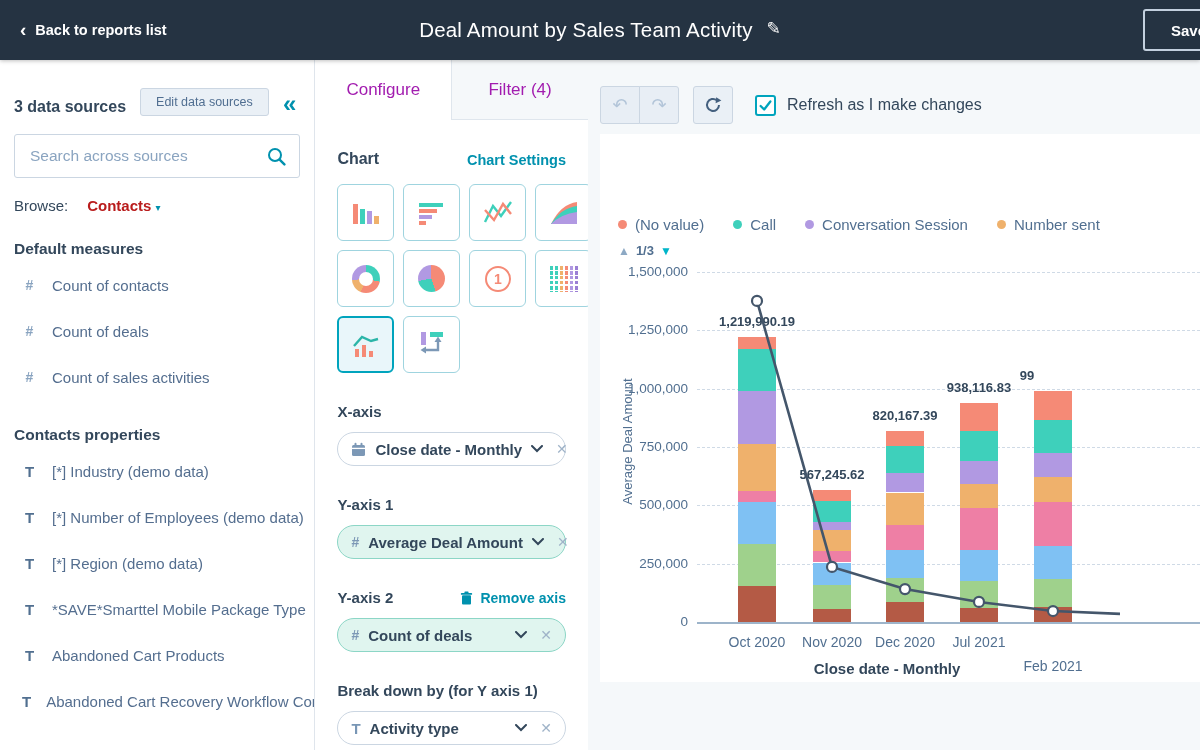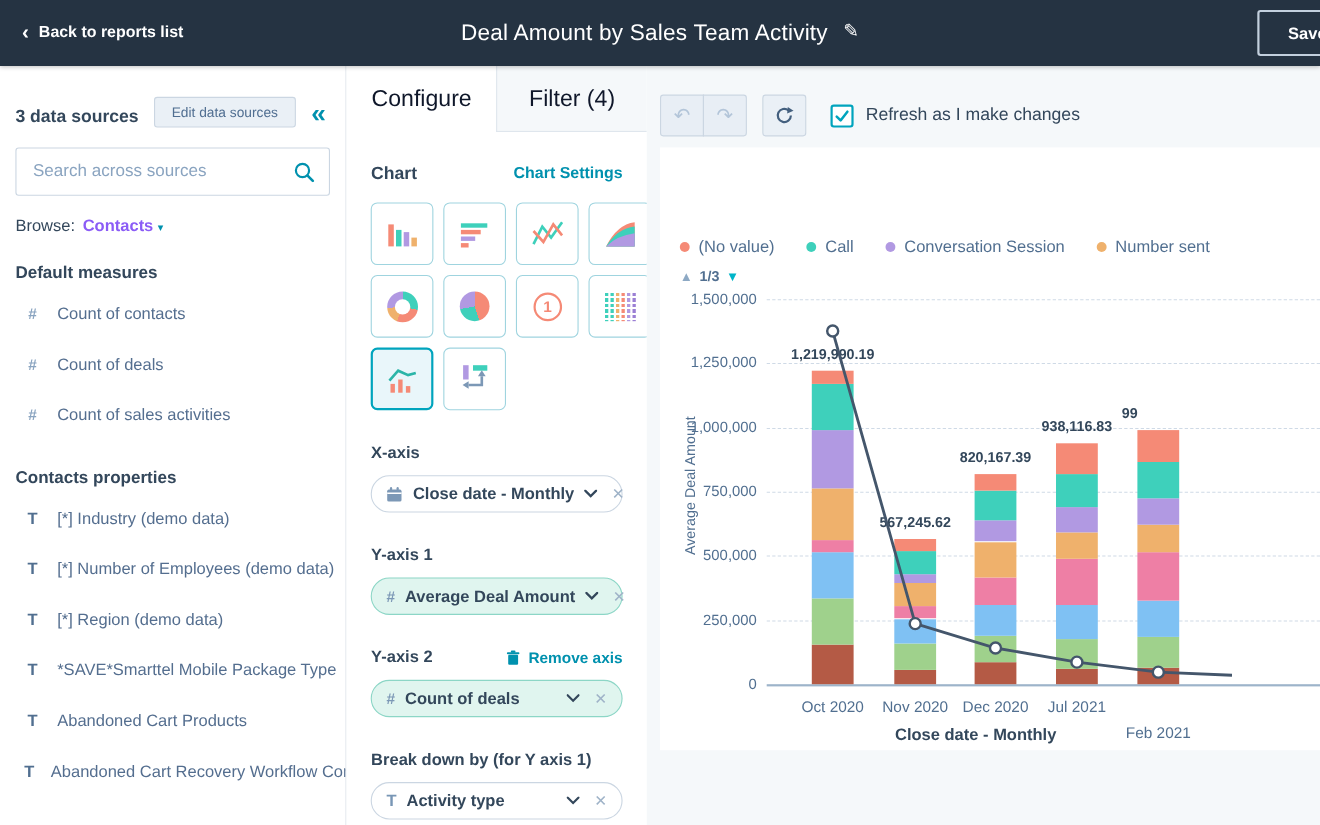--- a/index.html
+++ b/index.html
@@ -33,36 +33,36 @@
             color:#506e91;font-size:12.5px;padding:6px 15px;cursor:pointer;
             font-family:"Liberation Sans",sans-serif}
   .collapse{margin-left:auto;color:#0091ae;font-size:24px;font-weight:bold;
             cursor:pointer;line-height:1}
   .search-box{margin:18px 14px 0;height:44px;border:1px solid #cbd6e2;border-radius:3px;
             display:flex;align-items:center;padding:0 13px;background:#fff}
   .search-box input{border:none;outline:none;flex:1;font-size:15.5px;color:#33475b;
             font-family:"Liberation Sans",sans-serif;background:transparent}
   .search-box input::placeholder{color:#8aa4c0}
   .browse-row{margin:19px 14px 0;font-size:15px;color:#33475b}
-  .browse-val{color:#8b5cf6;font-weight:bold;margin-left:7px;cursor:pointer}
+  .browse-val{color:#b91c1c;font-weight:bold;margin-left:19px;cursor:pointer}
   .browse-caret{color:#0091ae;font-size:10px;margin-left:4px}
   .section-h{margin:26px 14px 4px;font-size:15.5px;font-weight:bold;color:#33475b}
   .src-item{display:flex;align-items:center;height:46px;padding-left:22px;gap:15px;cursor:grab}
   .item-icon{width:15px;text-align:center;font-size:14px;font-weight:bold;color:#8aa4c0}
   .item-icon.t{color:#516f90;font-size:15px}
   .item-label{font-size:15px;color:#546e8f;white-space:nowrap}
 
   
   .config-panel{width:346px;background:#fff;overflow:hidden}
   .cfg-tabs{display:flex;height:60px}
-  .tab{flex:1;display:flex;align-items:center;justify-content:center;font-size:21px;
-       color:#0f172a;cursor:pointer}
+  .tab{flex:1;display:flex;align-items:center;justify-content:center;font-size:17px;
+       color:#a21caf;cursor:pointer}
   .tab.inactive{background:#f5f8fa;border-left:1px solid #dfe6ed;border-bottom:1px solid #dfe6ed}
   .panel-body{padding:0 22px}
-  .chart-row{margin-top:30px;display:flex;align-items:flex-start;justify-content:space-between}
+  .chart-row{margin-top:30px;display:flex;align-items:flex-end;justify-content:space-between}
   .chart-h{font-size:16px;font-weight:bold;color:#33475b}
   .chart-settings{font-size:14.5px;font-weight:bold;color:#0091ae;cursor:pointer}
   .tile-grid{margin-top:16px;display:grid;grid-template-columns:repeat(4,57px);gap:9px}
   .tile{height:57px;border:1px solid #9fd4df;border-radius:6px;background:#fff;
         display:flex;align-items:center;justify-content:center;cursor:pointer}
   .tile.selected{border:2px solid #00a4bd;background:#e9f6fa}
   .donut{width:28px;height:28px;border-radius:50%;position:relative;
         background:conic-gradient(#3ed0bb 0 28%,#f58a76 28% 56%,#efb16c 56% 74%,#b199e2 74% 100%)}
   .donut:after{content:"";position:absolute;left:7px;top:7px;width:14px;height:14px;
         border-radius:50%;background:#fff}

